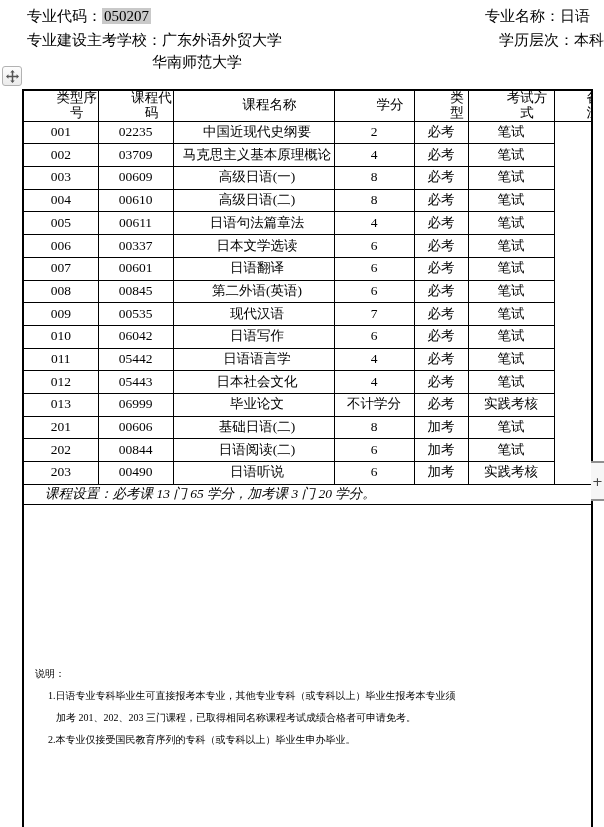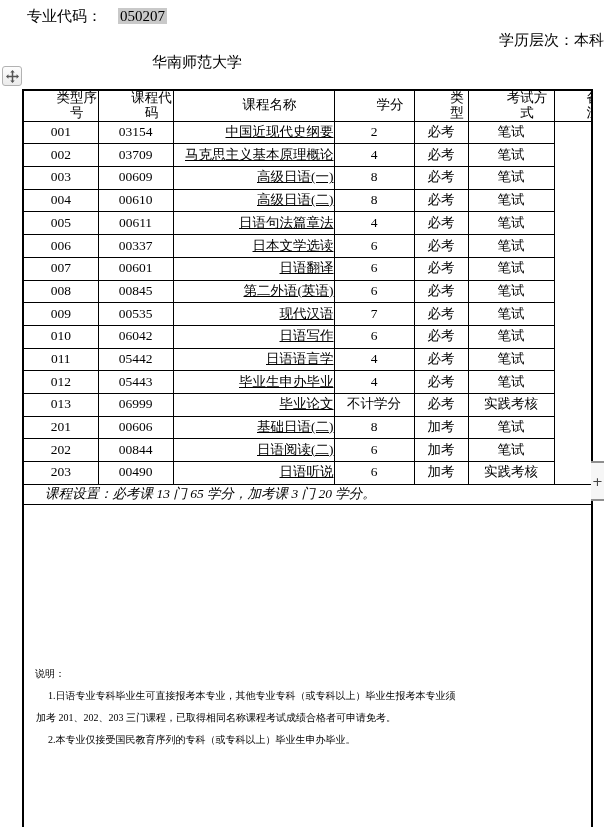--- a/index.html
+++ b/index.html
@@ -5,21 +5,21 @@
   html,body { margin:0; padding:0; }
   body {
     width:604px; height:827px; background:#ffffff; color:#000;
     font-family:"Liberation Serif","DejaVu Serif",serif;
     position:relative; overflow:hidden;
   }
   .stage { position:relative; width:604px; height:827px; }
 
   
   .hline { position:absolute; font-size:15px; line-height:20px; white-space:nowrap; }
-  .hl-code { padding:0 2px;margin-left:16px; }
+  .hl-code { padding:0 2px; }
 
   
   .move-handle {
     position:absolute; left:2px; top:66px; width:20px; height:20px;
     box-sizing:border-box; border:1px solid #b2b2b2; border-radius:3px;
     background:linear-gradient(#fdfdfd,#ebebeb);
     display:flex; align-items:center; justify-content:center; cursor:move;
   }
 
   
@@ -27,52 +27,58 @@
     position:absolute; left:22px; top:89px; width:569px;
     border-collapse:collapse; table-layout:fixed;
     border:2px solid #000;
   }
   .course-table th, .course-table td {
     border:1px solid #000; padding:0; overflow:hidden;
     font-size:13.5px; font-weight:normal; text-align:center;
     height:21.7px; line-height:1.1;
   }
   .course-table thead th { height:20px;padding-left:32px; }
-  .course-table td.cell-name { text-align:right; padding-left:7px;text-decoration:underline; }
+  .course-table td.cell-name { text-align:center; padding-left:7px; }
   .course-table tr.summary-row td {
     text-align:left; padding-left:21px; height:19px;font-style:italic;
   }
   .course-table td.notes-cell {
     height:342px; vertical-align:top; text-align:left;
   }
   .notes-block { padding-top:158px; font-size:10px; line-height:22px; }
   .notes-title { padding-left:11px; }
   .note-line { padding-left:24px; }
-  .note-line.hang { padding-left:12px; }
+  .note-line.hang { padding-left:32px; }
 
   
   .plus-widget {
     position:absolute; left:591px; top:461px; width:13px; height:40px;
     box-sizing:border-box; background:#f6f6f6;
     border-top:2px solid #8f8f8f; border-bottom:2px solid #8f8f8f;
     display:flex; align-items:center; justify-content:center;
     font-family:"DejaVu Sans",sans-serif; font-size:13px; color:#444;
     cursor:pointer;
   }
 </style>
 </head>
 <body>
 
 <div class="stage">
 
   <div class="hline" style="left:27px; top:6px;">
     <span>专业代码：</span><span class="hl-code" style="background: rgb(201, 201, 201);">050207</span>
   </div>
+  <div class="hline" style="left:27px; top:30px;">
+    <span>专业建设主考学校：</span><span>广东外语外贸大学</span>
+  </div>
   <div class="hline" style="left:152px; top:52px;">
     <span>华南师范大学</span>
+  </div>
+  <div class="hline" style="left:485px; top:6px;">
+    <span>专业名称：</span><span>日语</span>
   </div>
   <div class="hline" style="left:499px; top:30px;">
     <span>学历层次：</span><span>本科</span>
   </div>
 
   <div class="move-handle">
     <span style="display:flex;">
       <svg width="13" height="13" viewBox="0 0 14 14">
           <path d="M7 0 L9.4 2.6 H7.8 V6.2 H11.4 V4.6 L14 7 L11.4 9.4 V7.8 H7.8 V11.4 H9.4 L7 14 L4.6 11.4 H6.2 V7.8 H2.6 V9.4 L0 7 L2.6 4.6 V6.2 H6.2 V2.6 H4.6 Z" fill="#555"></path>
         </svg>
@@ -96,21 +102,21 @@
         <th>课程名称</th>
         <th>学分</th>
         <th>类型</th>
         <th>考试方式</th>
         <th>备注</th>
       </tr>
     </thead>
     <tbody id="course-rows">
         <tr>
           <td>001</td>
-          <td>03154</td>
+          <td>02235</td>
           <td class="cell-name">中国近现代史纲要</td>
           <td>2</td>
           <td>必考</td>
           <td>笔试</td>
           <td rowspan="16"></td>
         </tr>
         <tr>
           <td>002</td>
           <td>03709</td>
           <td class="cell-name">马克思主义基本原理概论</td>
@@ -186,21 +192,21 @@
           <td>011</td>
           <td>05442</td>
           <td class="cell-name">日语语言学</td>
           <td>4</td>
           <td>必考</td>
           <td>笔试</td>
         </tr>
         <tr>
           <td>012</td>
           <td>05443</td>
-          <td class="cell-name">毕业生申办毕业</td>
+          <td class="cell-name">日本社会文化</td>
           <td>4</td>
           <td>必考</td>
           <td>笔试</td>
         </tr>
         <tr>
           <td>013</td>
           <td>06999</td>
           <td class="cell-name">毕业论文</td>
           <td>不计学分</td>
           <td>必考</td>

